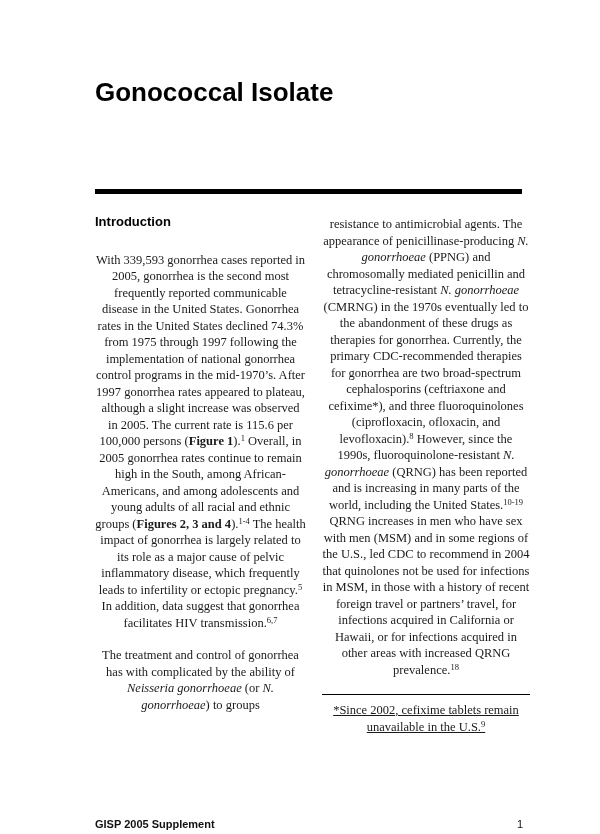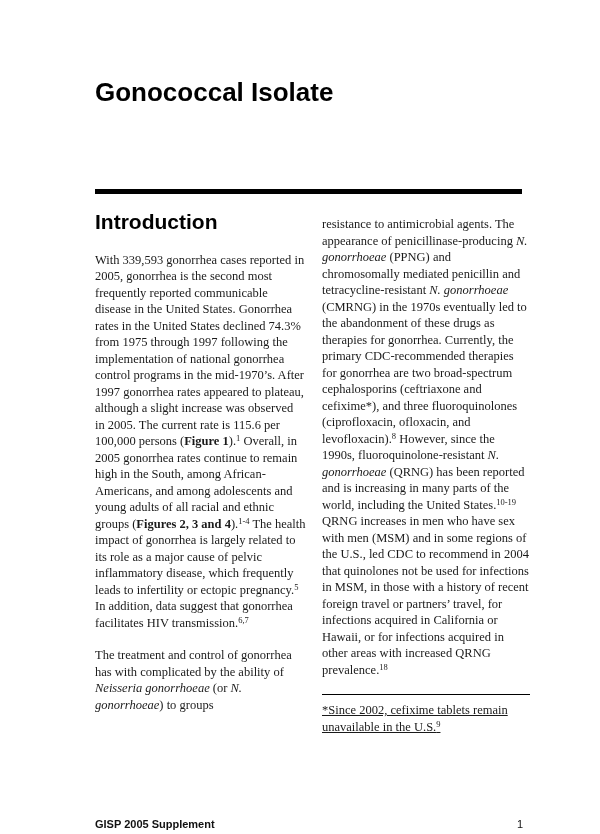--- a/index.html
+++ b/index.html
@@ -42,26 +42,26 @@
     font-family: "Liberation Serif", serif;
     font-size: 12.5px;
     line-height: 16.5px;
     color: #1a1a1a;
     text-align: left;
   }
   .col-left  { left: 95px;  top: 214px; width: 211px; }
   .col-right { left: 322px; top: 216px; width: 208px; }
   h2.intro-heading {
     font-family: "Liberation Sans", sans-serif;
-    font-size: 21px;
+    font-size: 13px;
     font-weight: 700;
     color: #000000;
     margin: 0 0 21px 0;
   }
-  p { margin: 0 0 16px 0; }
+  p { margin: 0 0 16px 0; text-align: center; }
   .it { font-style: italic; }
   .bd { font-weight: 700; }
   sup {
     font-size: 8.5px;
     line-height: 0;
     vertical-align: 4px;
   }
   .footnote-rule {
     border: 0;
     border-top: 1px solid #000000;

